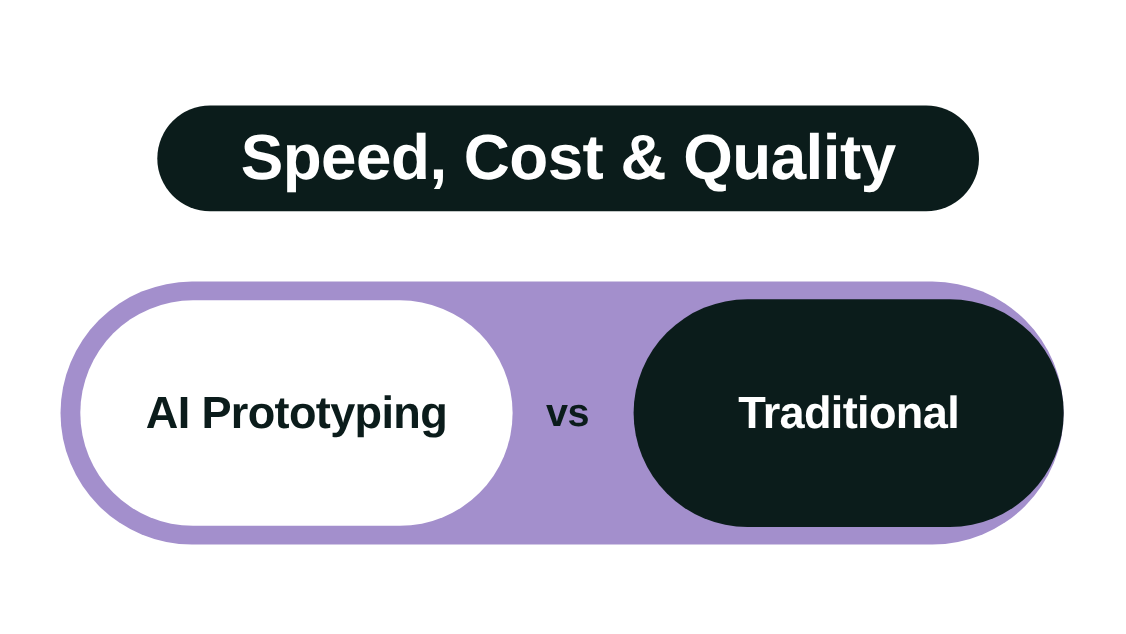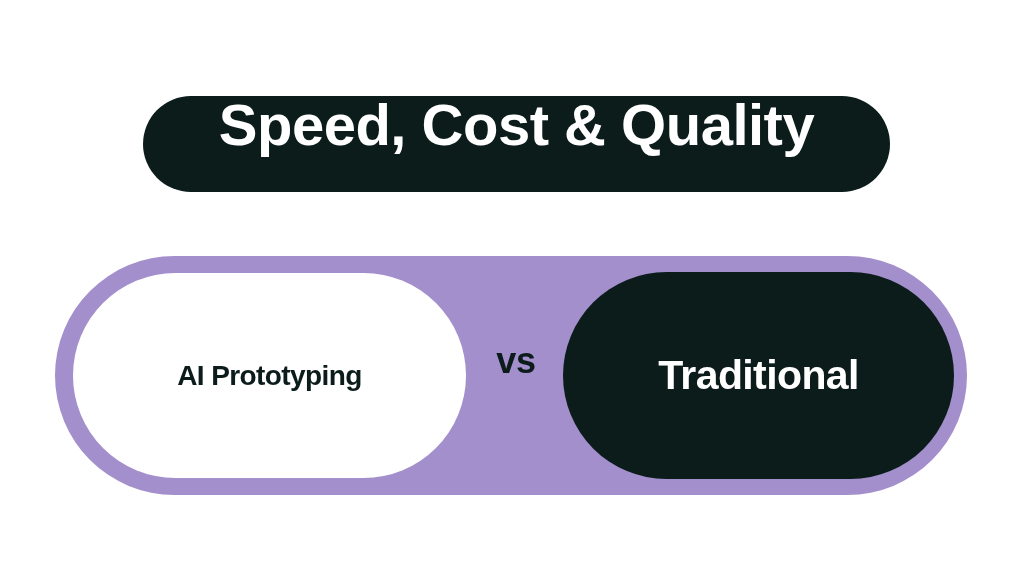--- a/index.html
+++ b/index.html
@@ -26,20 +26,21 @@
   
   .title-pill {
     position: absolute;
     left: 143px;
     top: 96px;
     width: 747px;
     height: 96px;
     background: #0B1C1B;
     border-radius: 48px;
     display: flex;
+    align-items: center;
     justify-content: center;
     box-sizing: border-box;
   }
   .title-pill .title-text {
     color: #ffffff;
     font-family: "Liberation Sans", sans-serif;
     font-size: 58px;
     font-weight: bold;
     letter-spacing: -0.5px;
     line-height: 1;
@@ -68,49 +69,49 @@
     background: #FFFFFF;
     border-radius: 103px;
     display: flex;
     align-items: center;
     justify-content: center;
     box-sizing: border-box;
   }
   .option-left .option-text {
     color: #0B1C1B;
     font-family: "Liberation Sans", sans-serif;
-    font-size: 28px;
+    font-size: 41px;
     font-weight: bold;
     letter-spacing: -0.6px;
     line-height: 1.05;
     white-space: nowrap;
     user-select: none;
   }
 
   .vs-label {
     position: absolute;
     left: 411px;
-    top: 2px;
+    top: 16px;
     width: 100px;
     height: 205px;
     display: flex;
     align-items: center;
     justify-content: center;
     color: #0B1C1B;
     font-family: "Liberation Sans", sans-serif;
     font-size: 36px;
     font-weight: bold;
     letter-spacing: -0.3px;
     line-height: 1;
     user-select: none;
   }
 
   .option-right {
     position: absolute;
-    left: 508px;
+    left: 521px;
     top: 16px;
     width: 391px;
     height: 207px;
     background: #0B1C1B;
     border-radius: 104px;
     display: flex;
     flex-direction: column;
     align-items: center;
     justify-content: center;
     box-sizing: border-box;

